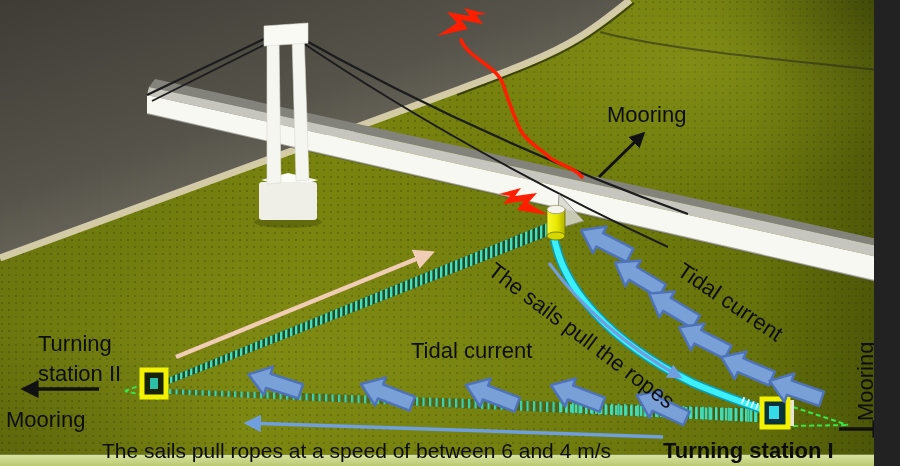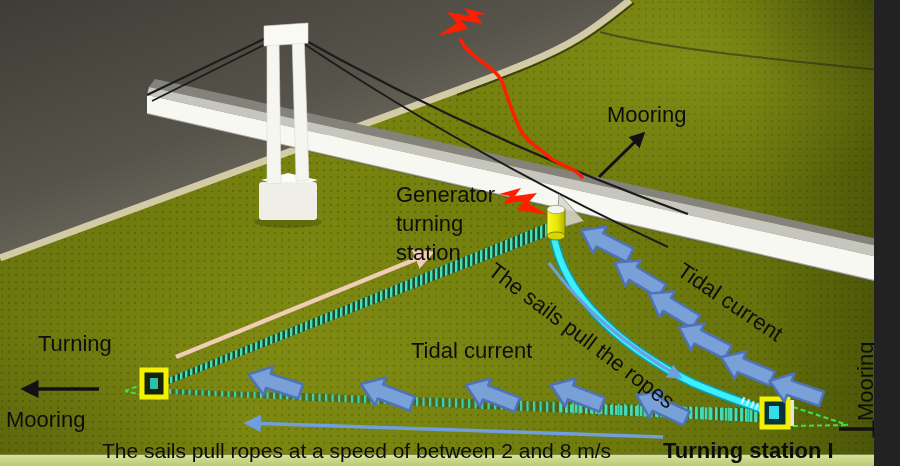--- a/index.html
+++ b/index.html
@@ -159,39 +159,35 @@
     <path d="M176,357 L431,253" fill="none" stroke="#f2cdb6" stroke-width="4.5" marker-end="url(#mpink)"></path>
     <path d="M549,263 Q598,330 680,377" fill="none" stroke="#6f9fdf" stroke-width="3" marker-end="url(#mblue)"></path>
     <path d="M663,437 L247,423" fill="none" stroke="#6f9fdf" stroke-width="3.5" marker-end="url(#mblue)"></path>
     <path d="M599,177 L643,134" fill="none" stroke="#111" stroke-width="3" marker-end="url(#mblack)"></path>
     <path d="M99,389 L24,389" fill="none" stroke="#111" stroke-width="3.5" marker-end="url(#mblack)"></path>
     <path d="M839,429 L887,429" fill="none" stroke="#111" stroke-width="3.5" marker-end="url(#mblack)"></path>
   </svg>
 
   <div class="lbl" style="left:607px;top:100px;">Mooring</div>
 
-  <div class="lbl" style="left:396px;top:180px;line-height:29px;">
-    <div>Generator</div>
-    <div>turning</div>
-    <div>station</div>
-  </div>
 
 
   <div class="lbl rot" style="left:688px;top:256px;transform:rotate(34deg);">Tidal current</div>
 
   <div class="lbl rot" style="left:500px;top:256px;transform:rotate(37deg);">The sails pull the ropes</div>
 
   <div class="lbl" style="left:38px;top:329px;line-height:30px;">
     <div>Turning</div>
+    <div>station II</div>
   </div>
 
   <div class="lbl" style="left:6px;top:405px;">Mooring</div>
 
   <div class="lbl" style="left:411px;top:336px;">Tidal current</div>
 
-  <div class="lbl" style="left:102px;top:437px;font-size:21px;">The sails pull ropes at a speed of between 2 and 8 m/s</div>
+  <div class="lbl" style="left:102px;top:437px;font-size:21px;">The sails pull ropes at a speed of between 6 and 4 m/s</div>
 
   <div class="lbl" style="left:663px;top:436px;font-weight:bold;">Turning station I</div>
 
   <div class="lbl rot" style="left:851px;top:421px;transform:rotate(-90deg);">Mooring</div>
 
   <div id="bottom-strip"></div>
 </div>
 
 </body></html>

